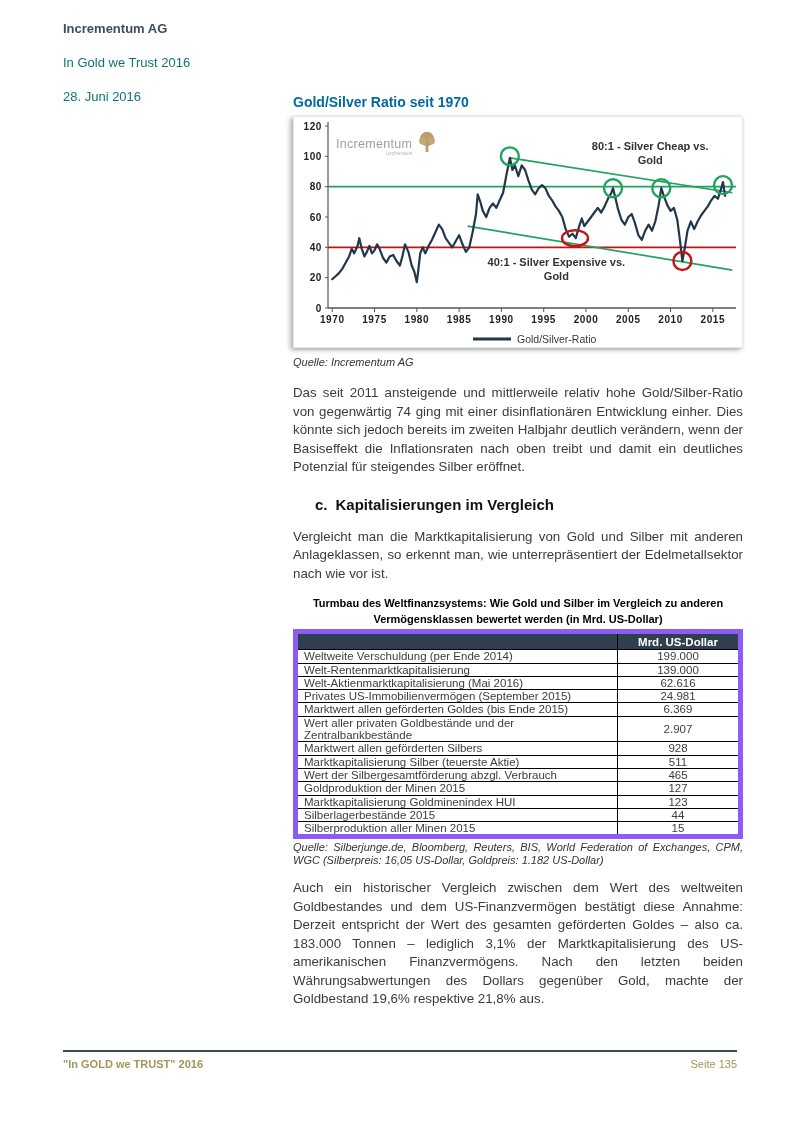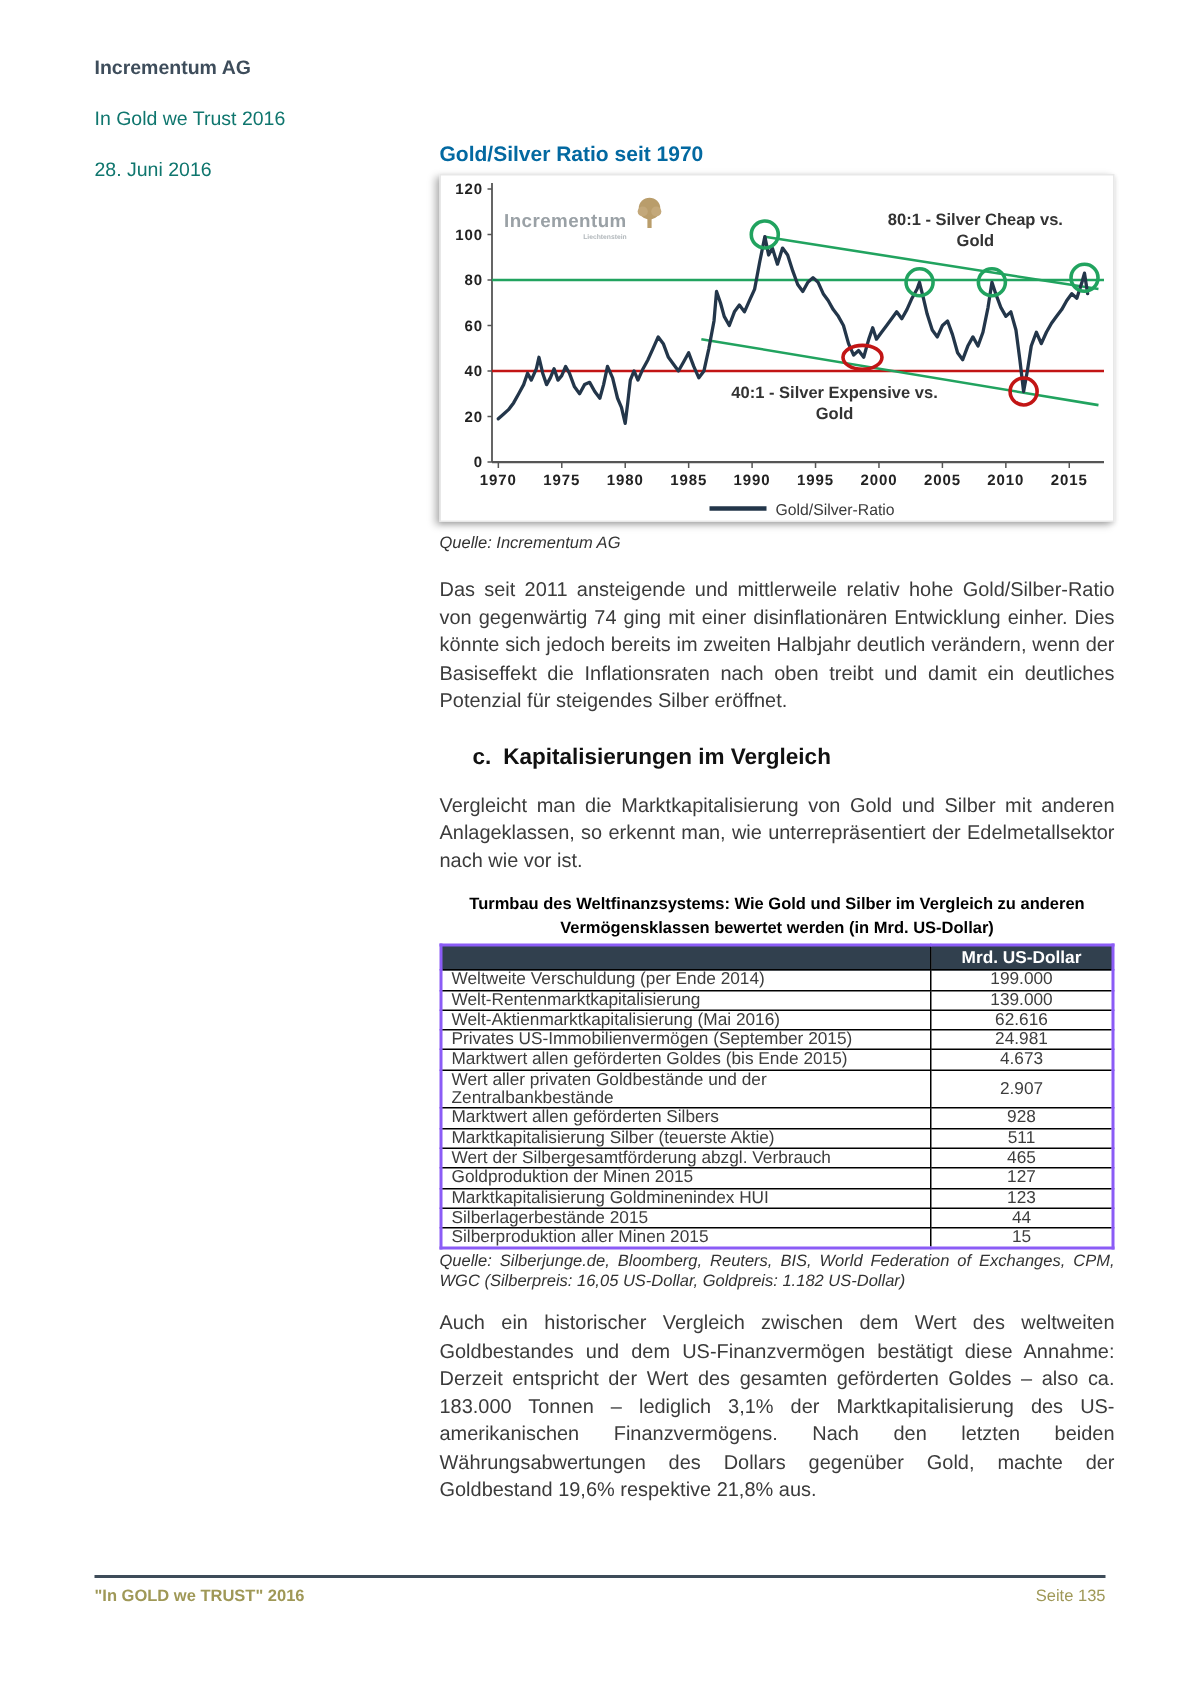--- a/index.html
+++ b/index.html
@@ -1,46 +1,46 @@
 <!DOCTYPE html>
 <html lang="de"><head>
 <meta charset="utf-8">
 <style>
   html,body{margin:0;padding:0;background:#fff;}
   .page{position:relative;width:795px;height:1125px;background:#fff;overflow:hidden;
         font-family:"Liberation Sans", sans-serif;color:#3d3d3d;}
 
   
-  .hdr{position:absolute;left:63px;top:36px;font-size:13px;line-height:18px;}
+  .hdr{position:absolute;left:63px;top:20px;font-size:13px;line-height:18px;}
   .hdr .company{font-weight:700;color:#3e4d5b;}
   .hdr .sub{color:#0f766e;margin-top:16px;}
 
   
   .pullquote{position:absolute;left:97px;top:608px;width:176px;font-size:13.2px;line-height:19px;color:#1a1a1a;}
   .pullquote .qt{font-style:italic;font-weight:700;margin:0;}
   .pullquote .qa{font-weight:700;margin:0;}
 
   
   .main{position:absolute;left:293px;top:94px;width:450px;}
   .chart-title{font-size:14px;font-weight:700;color:#0369a1;margin:0 0 6px 0;}
   .chartbox{position:relative;width:448px;height:230px;background:#fff;
             border:1px solid #e8e8e8;box-shadow:-3px 2px 5px rgba(0,0,0,.28), 0 1px 3px rgba(0,0,0,.12);}
-  .logo{position:absolute;left:42px;top:14px;display:flex;align-items:flex-end;gap:4px;font-weight:bold;}
+  .logo{position:absolute;left:42px;top:14px;display:flex;align-items:center;gap:4px;}
   .logo .lname{color:#9aa1a6;font-size:12.5px;letter-spacing:.3px;}
   .logo .lsub{display:block;color:#b0b6ba;font-size:4.5px;text-align:right;margin-top:-1px;}
   .tick{font:600 10px "Liberation Sans",sans-serif;fill:#222;letter-spacing:.6px;}
   .ann{font:700 11px "Liberation Sans",sans-serif;fill:#333;}
   .leg{font:400 10.5px "Liberation Sans",sans-serif;fill:#3a3a3a;}
 
   .source{font-style:italic;font-size:11px;line-height:13px;color:#333;margin:8px 0 0 0;text-align:justify;}
   .body-p{font-size:13.3px;line-height:18.5px;text-align:justify;margin:15px 0 0 0;color:#3b3b3b;}
   .sec-h{margin:19px 0 0 22px;font-size:15px;font-weight:700;color:#111;}
   .sec-h .u{text-decoration-thickness:1.5px;margin-left:8px;}
   .tbl-title{font-size:11px;line-height:16px;font-weight:700;color:#000;margin:12px 0 2px 0;text-align:center;}
-  table.cap{width:100%;border-collapse:collapse;border:2px solid #8b5cf6;}
+  table.cap{width:100%;border-collapse:collapse;border:5px solid #8b5cf6;}
   table.cap th, table.cap td{border:1px solid #000;font-size:11.5px;line-height:12.3px;padding:0 6px;}
   table.cap thead th{background:#31404e;color:#fff;font-weight:700;text-align:center;padding:1.5px 6px;}
   table.cap td.val, table.cap th.val{width:108px;text-align:center;}
   .tsource{margin-top:2px;}
   .p3{margin-top:12px;}
 
   
   .footer{position:absolute;left:63px;top:1050px;width:674px;}
   .rule{border-top:2px solid #3e4c59;}
   .frow{display:flex;justify-content:space-between;margin-top:6px;font-size:11px;color:#9f9857;}
@@ -163,21 +163,21 @@
           <tr>
             <td>Welt-Aktienmarktkapitalisierung (Mai 2016)</td>
             <td class="val">62.616</td>
           </tr>
           <tr>
             <td>Privates US-Immobilienvermögen (September 2015)</td>
             <td class="val">24.981</td>
           </tr>
           <tr>
             <td>Marktwert allen geförderten Goldes (bis Ende 2015)</td>
-            <td class="val">4.673</td>
+            <td class="val">6.369</td>
           </tr>
           <tr>
             <td>Wert aller privaten Goldbestände und der Zentralbankbestände</td>
             <td class="val">2.907</td>
           </tr>
           <tr>
             <td>Marktwert allen geförderten Silbers</td>
             <td class="val">928</td>
           </tr>
           <tr>

